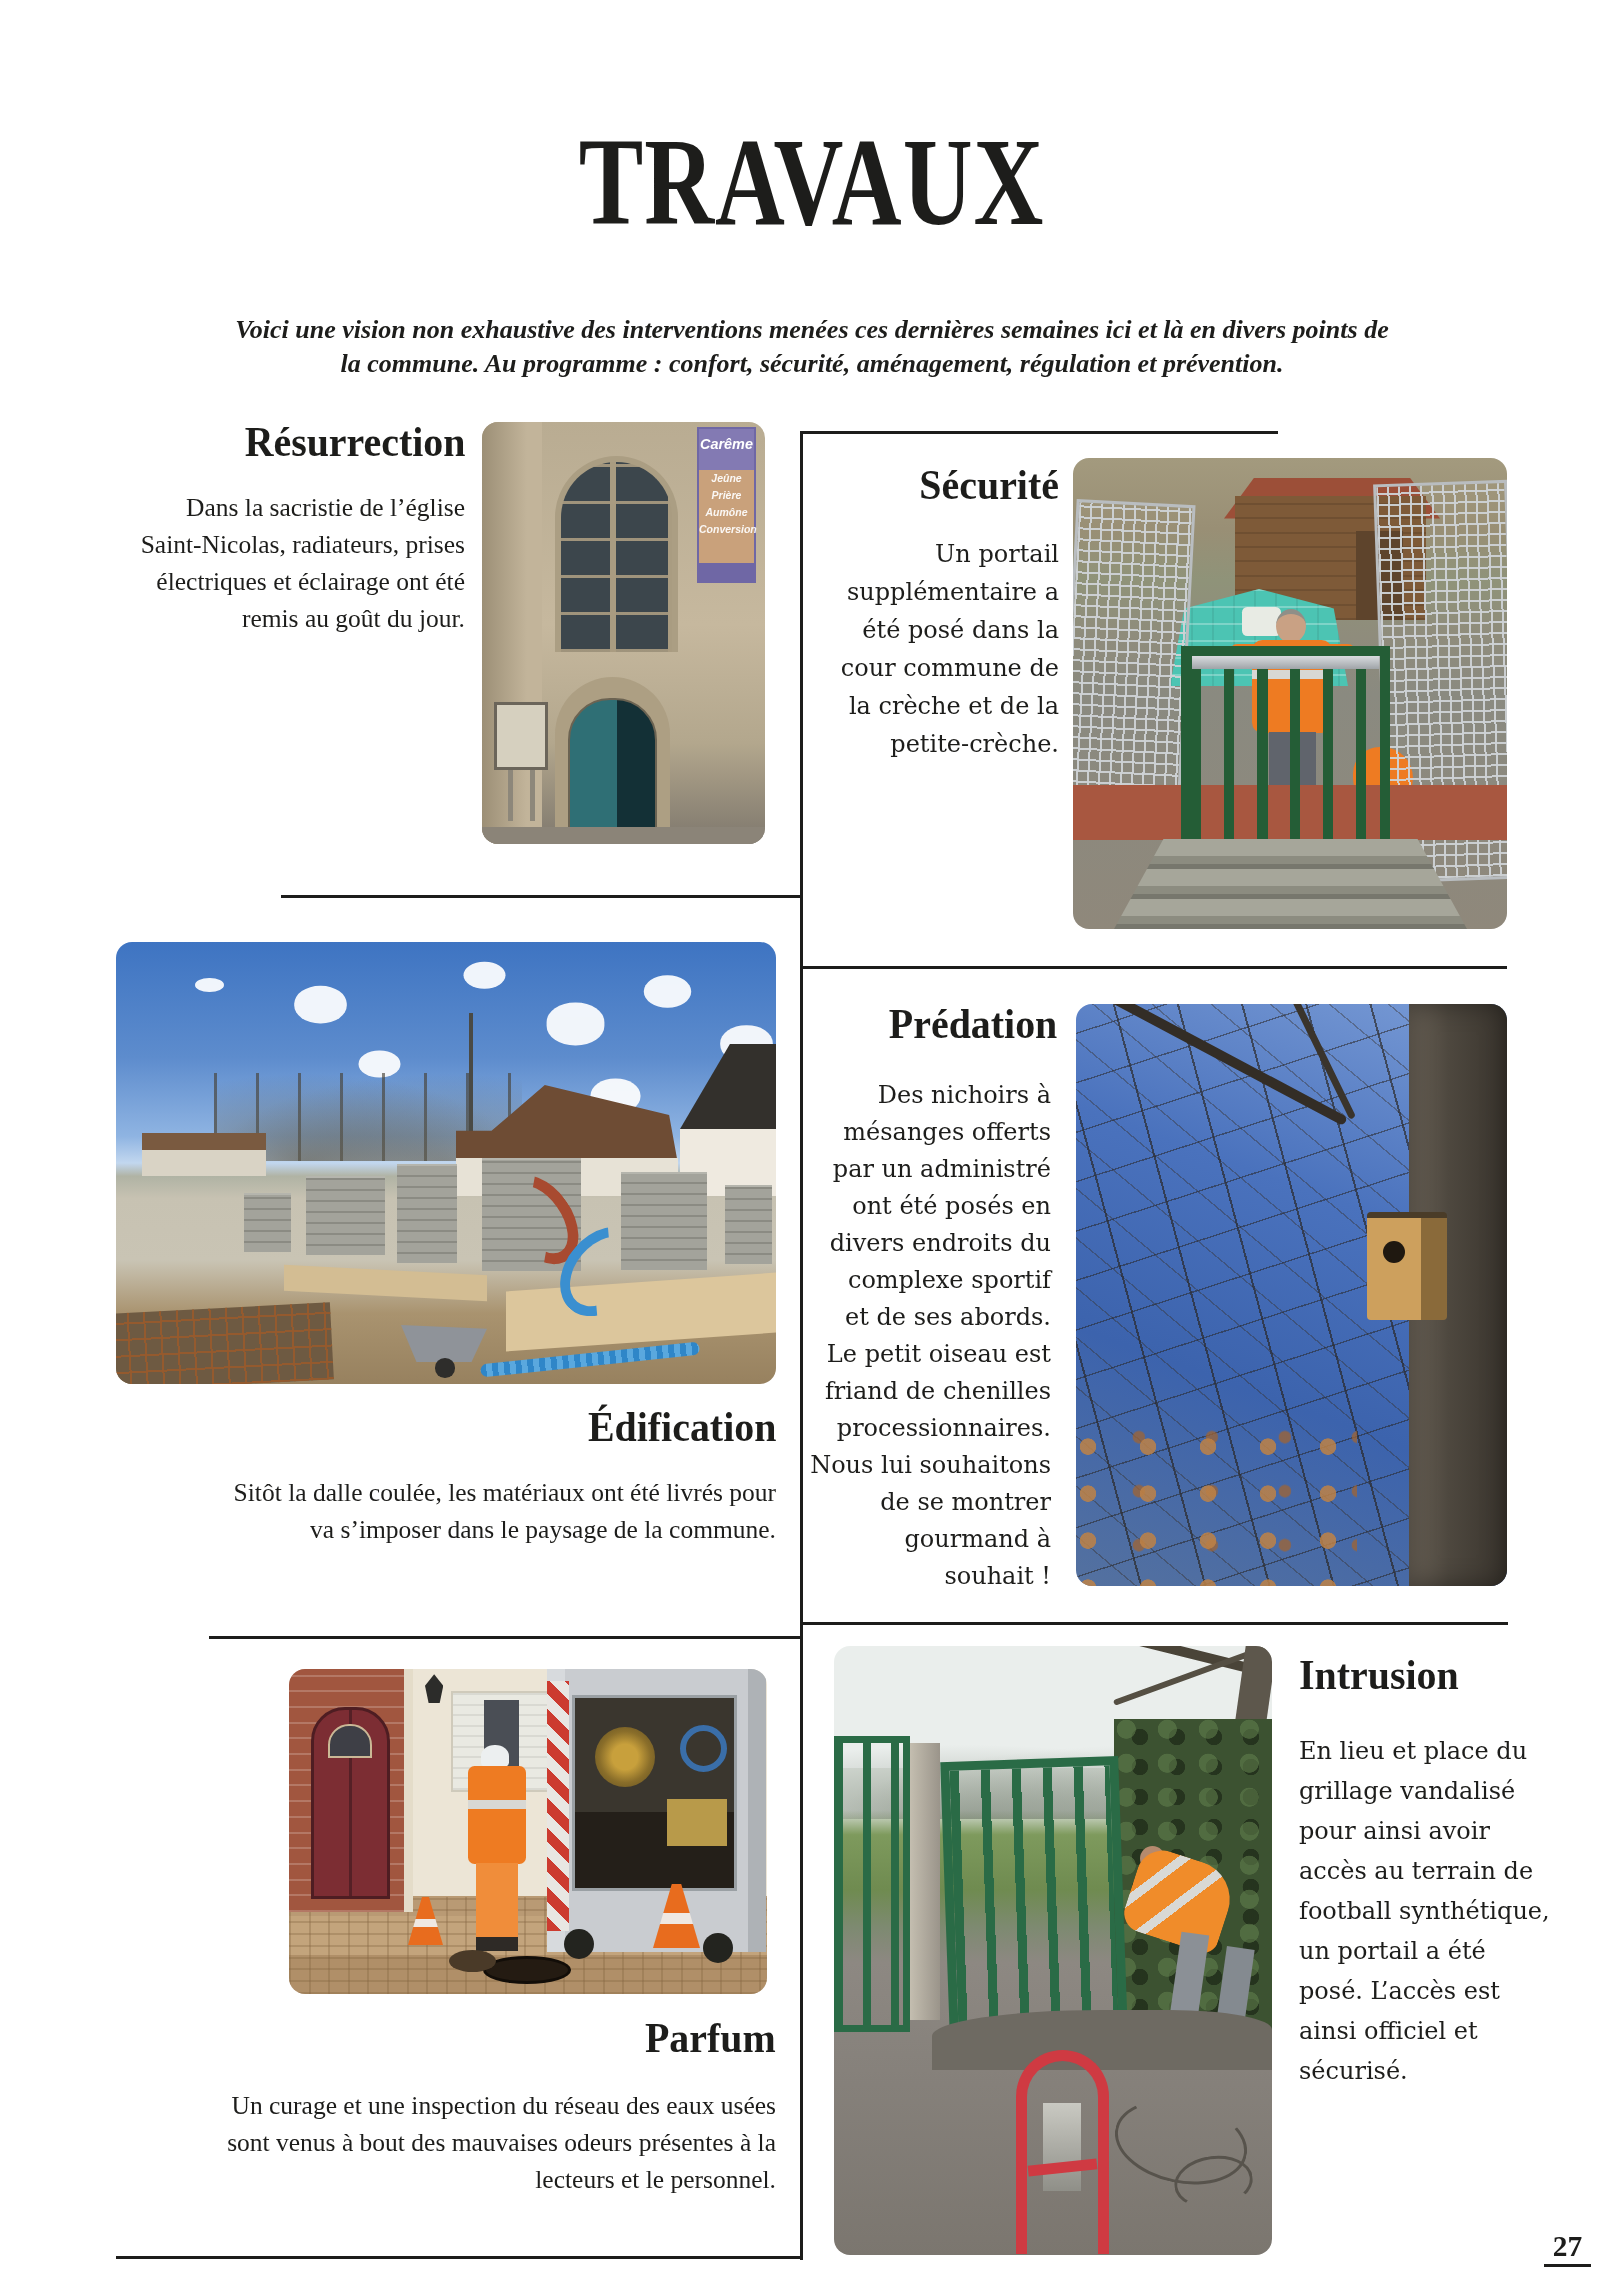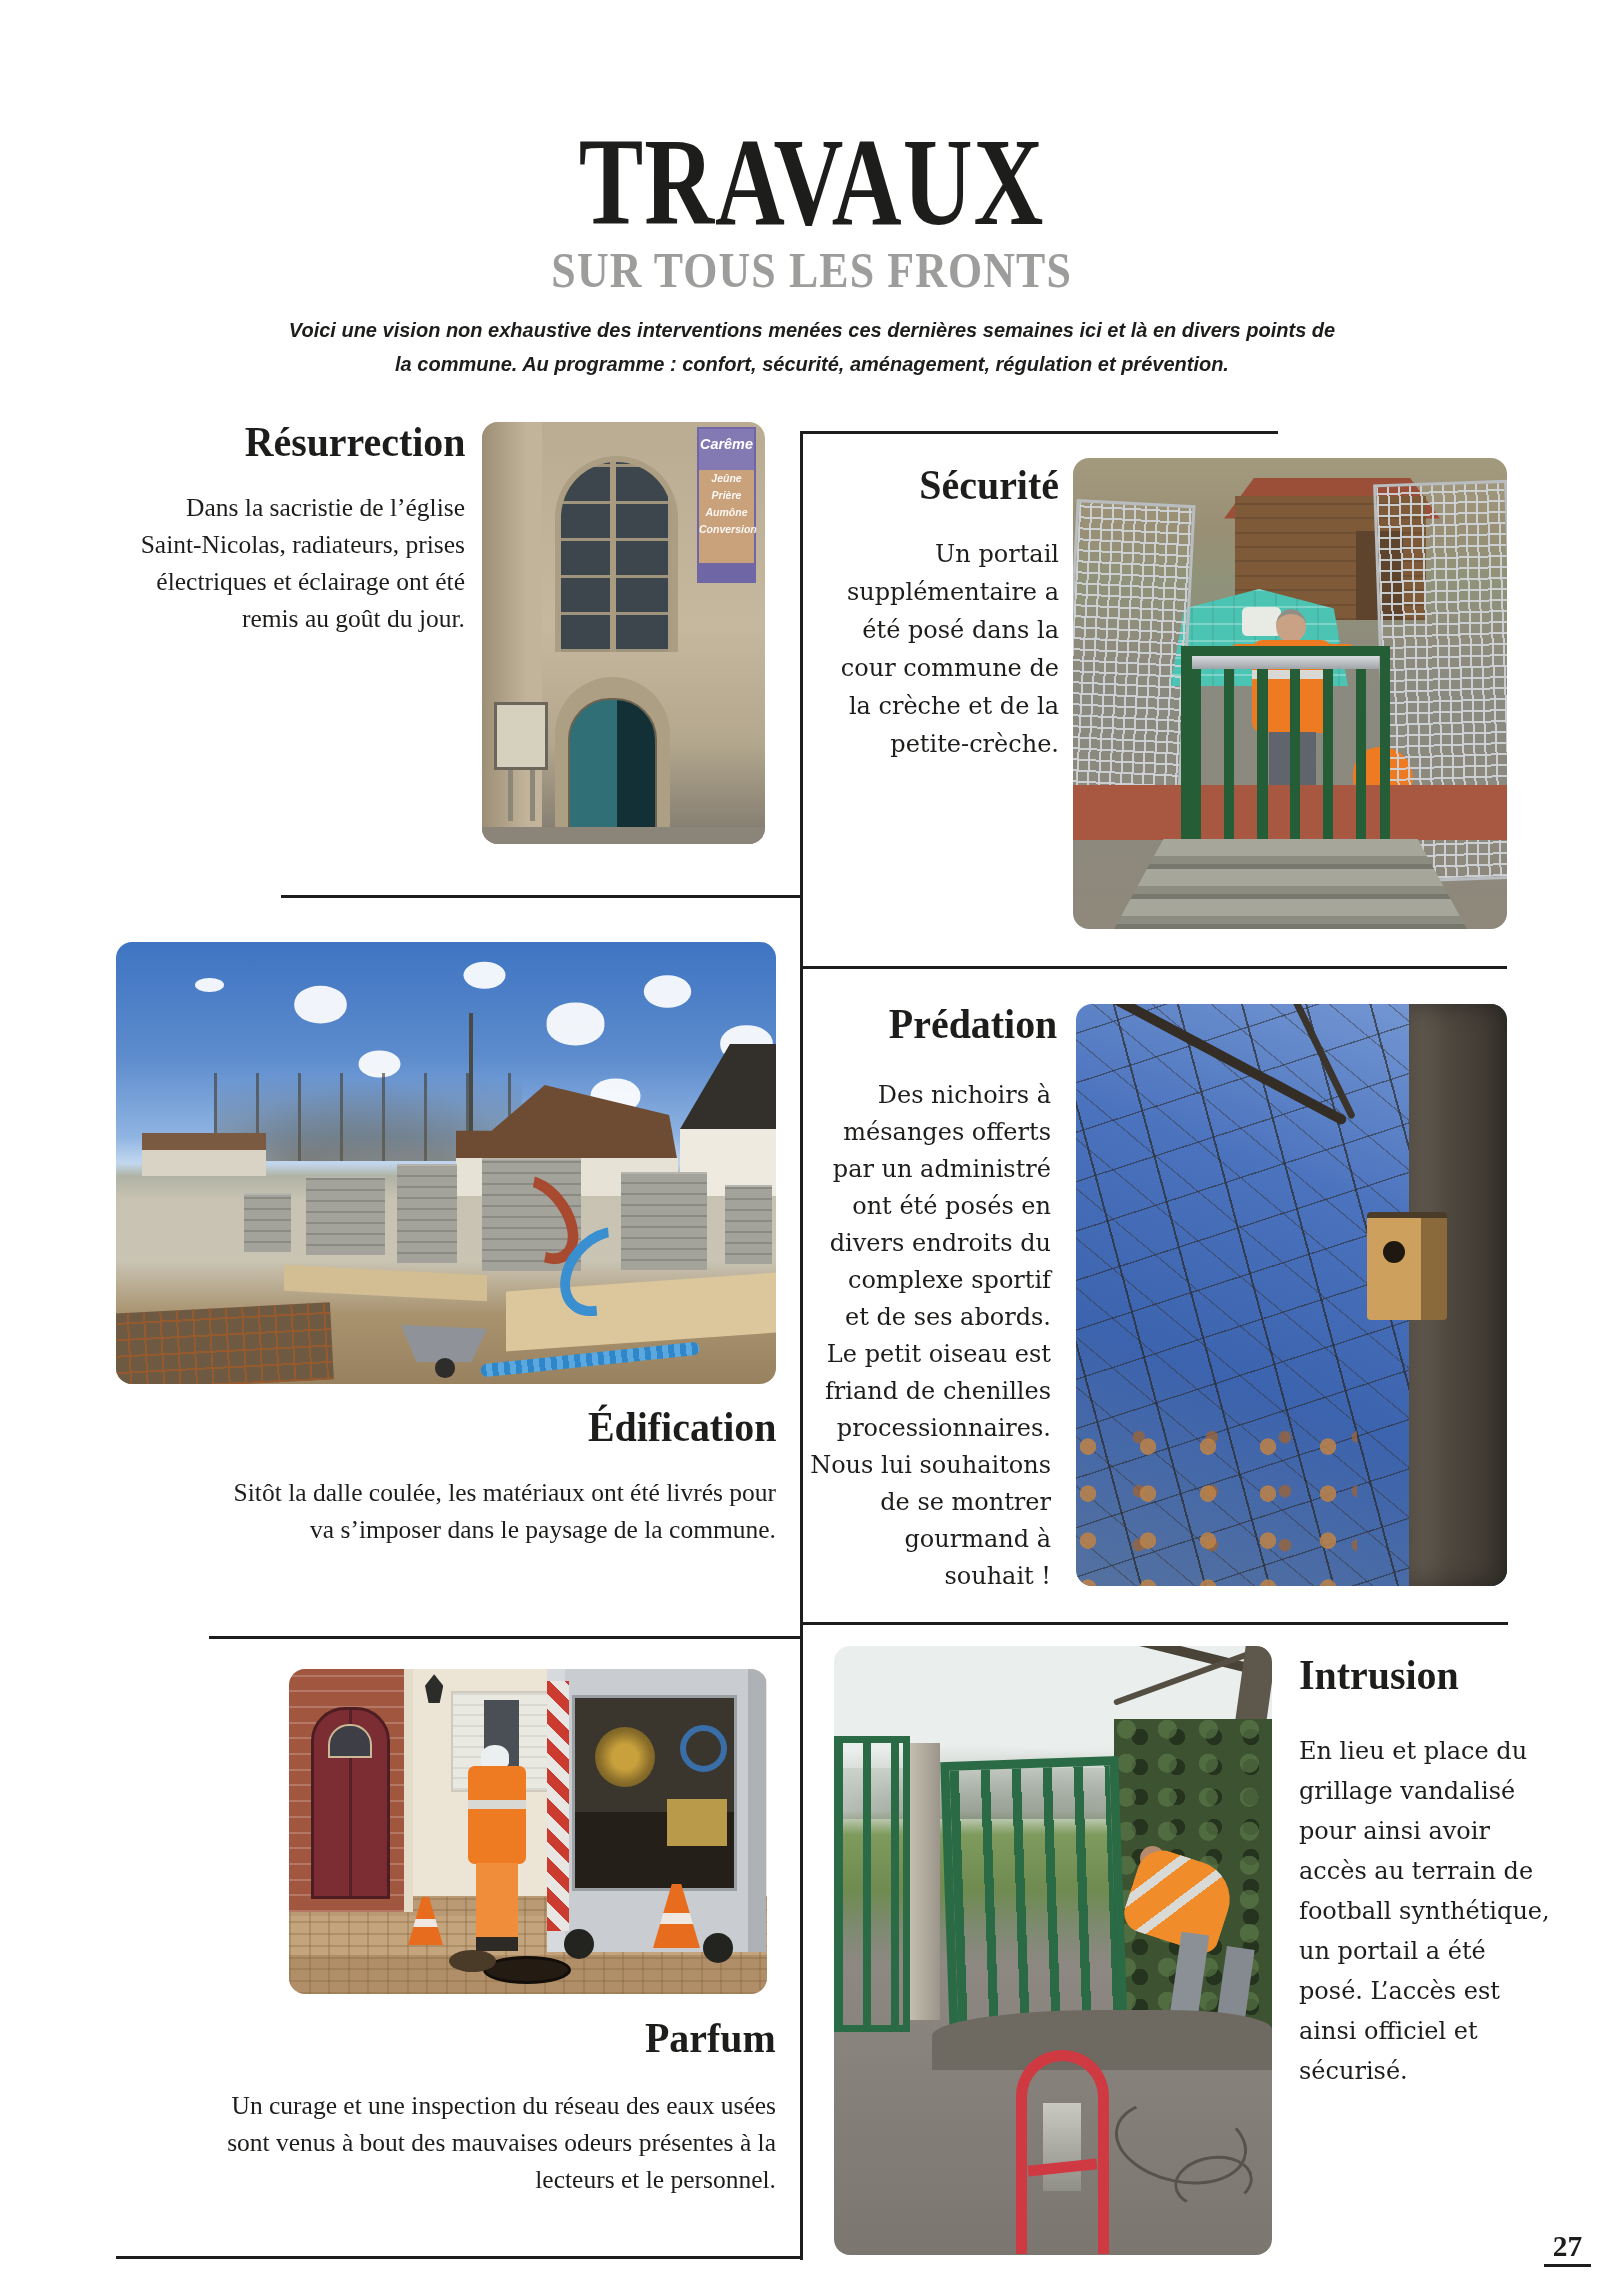--- a/index.html
+++ b/index.html
@@ -9,22 +9,22 @@
   .abs{position:absolute;}
 
   
   .title{top:134px;left:0;width:1623px;text-align:center;}
   .title span{display:inline-block;font-weight:700;font-size:124px;line-height:98px;
               letter-spacing:1.3px;transform:scaleX(.78);transform-origin:center;}
   .subtitle{top:245px;left:0;width:1623px;text-align:center;color:#9d9d9c;}
   .subtitle span{display:inline-block;font-weight:700;font-size:51px;line-height:51px;
               letter-spacing:1.3px;transform:scaleX(.86);transform-origin:center;}
   .intro{top:313px;left:92px;width:1440px;text-align:center;
-         font-family:Liberation Sans, sans-serif;font-style:italic;font-weight:600;
-         font-size:20px;line-height:34px;}
+         font-family:Liberation Serif, serif;font-style:italic;font-weight:600;
+         font-size:26px;line-height:34px;}
 
   
   .rule{background:#1d1d1b;}
   .vrule{left:800px;top:431px;width:3.3px;height:1829px;}
   .ruleA{left:281px;top:895px;width:522px;height:3.3px;}
   .ruleB{left:209px;top:1636px;width:594px;height:3.3px;}
   .ruleC{left:116px;top:2256px;width:687px;height:3.3px;}
   .ruleD{left:800px;top:431px;width:478px;height:3.3px;}
   .ruleE{left:800px;top:966px;width:707px;height:3.3px;}
   .ruleF{left:800px;top:1622px;width:708px;height:3.3px;}
@@ -273,23 +273,20 @@
      border-radius:50%;border-bottom-color:transparent;transform:rotate(-8deg);}
 </style>
 </head>
 <body>
 
 <div class="page">
 
   <div class="abs title">
     <span>TRAVAUX</span>
   </div>
-  <div class="abs subtitle">
-    <span>SUR TOUS LES FRONTS</span>
-  </div>
   <div class="abs intro">
     <div>Voici une vision non exhaustive des interventions menées ces dernières semaines ici et là en divers points de</div>
     <div>la commune. Au programme : confort, sécurité, aménagement, régulation et prévention.</div>
   </div>
 
   <div class="abs rule vrule"></div>
   <div class="abs rule ruleA"></div>
   <div class="abs rule ruleB"></div>
   <div class="abs rule ruleC"></div>
   <div class="abs rule ruleD"></div>

